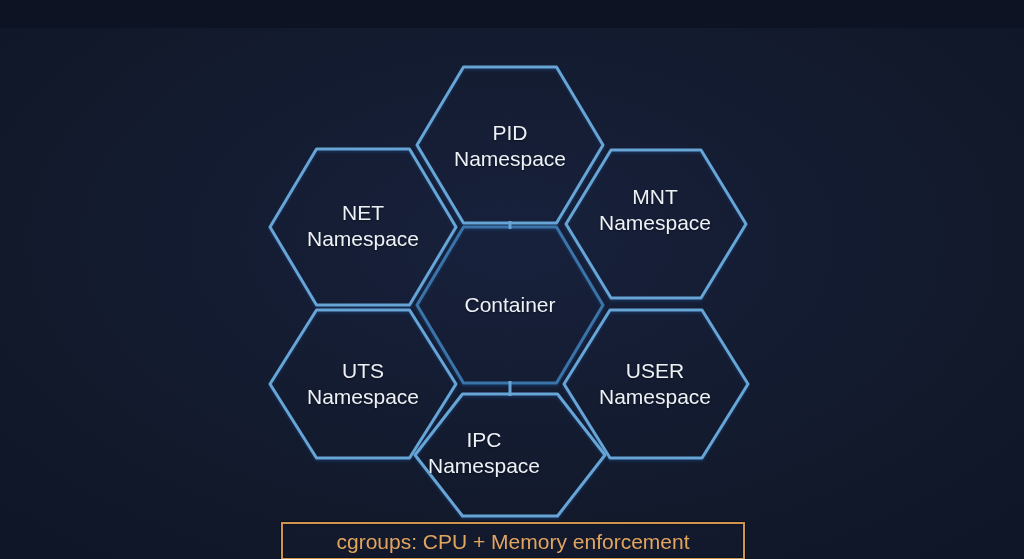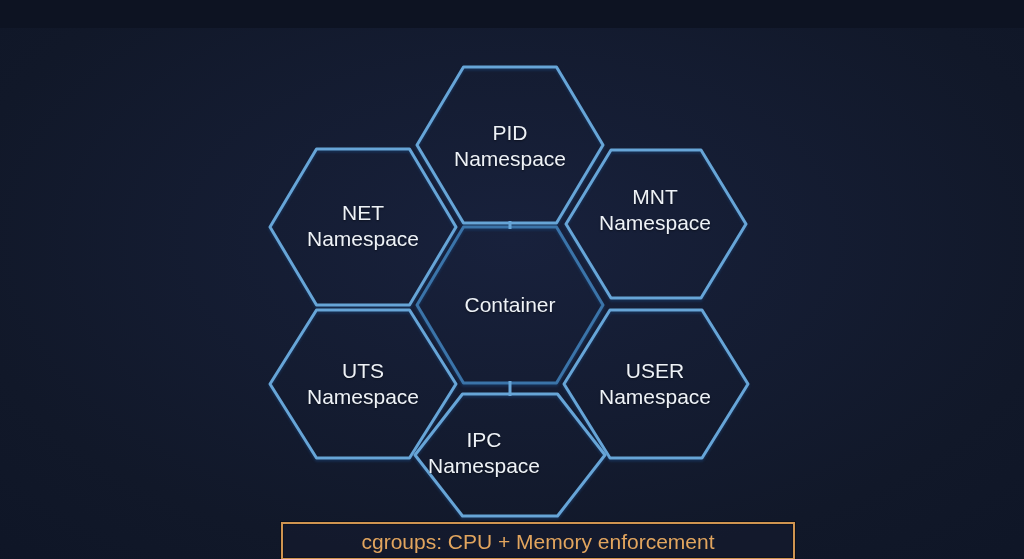--- a/index.html
+++ b/index.html
@@ -41,21 +41,21 @@
     color: #eef2f7;
     font-size: 21px;
     line-height: 26px;
     white-space: nowrap;
     text-shadow: 0 1px 2px rgba(0,0,0,0.45);
   }
   .banner {
     position: absolute;
     left: 281px;
     top: 494px;
-    width: 514px;
+    width: 464px;
     height: 38px;
     box-sizing: border-box;
     border: 2px solid #cf9450;
     background: rgba(22, 28, 48, 0.55);
     box-shadow: 0 0 0 1px rgba(0,0,0,0.35), inset 0 0 0 1px rgba(0,0,0,0.25);
     display: flex;
     align-items: center;
     justify-content: center;
   }
   .banner span {

